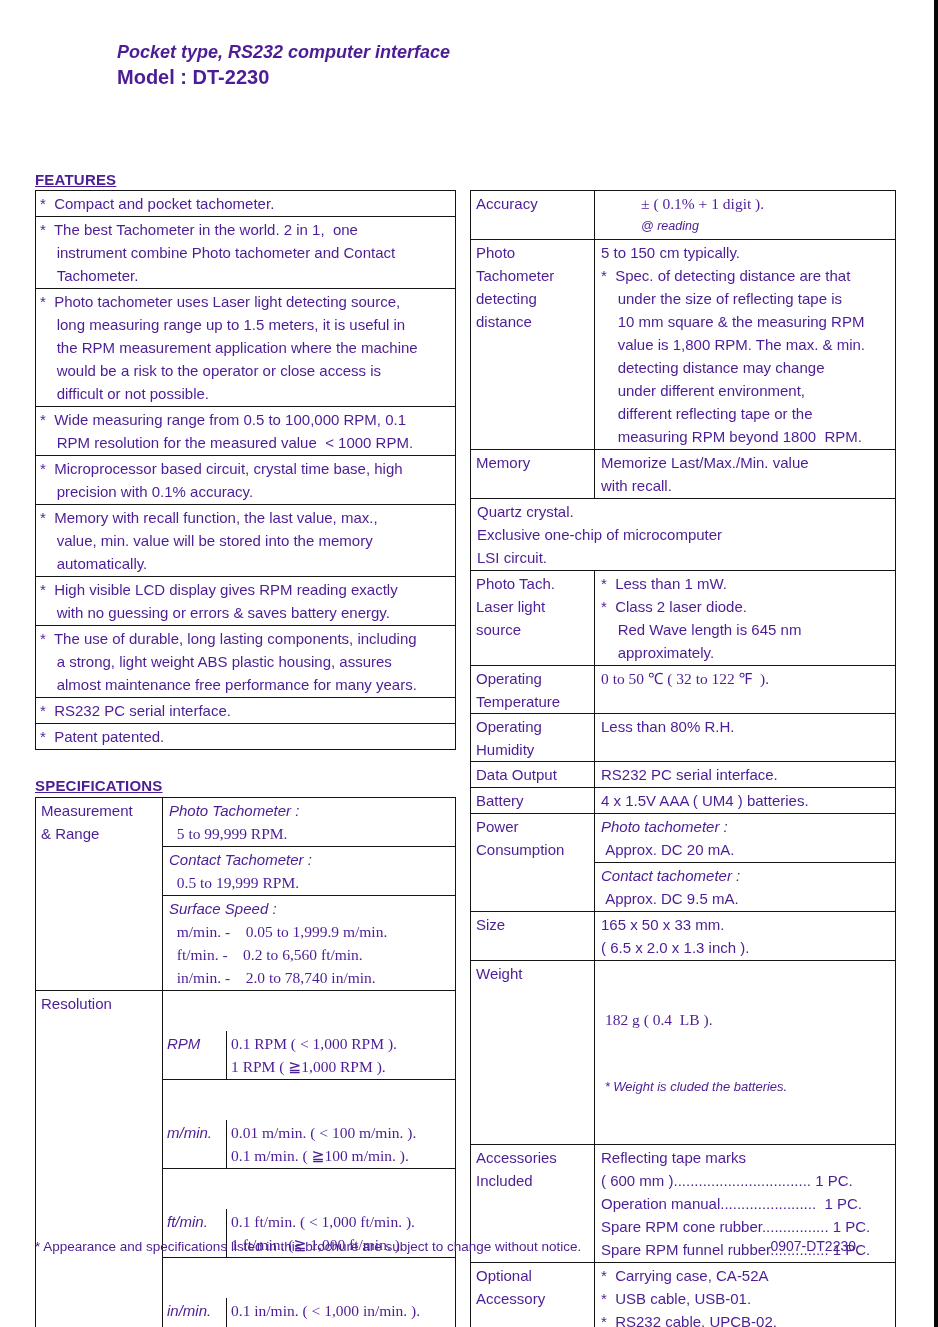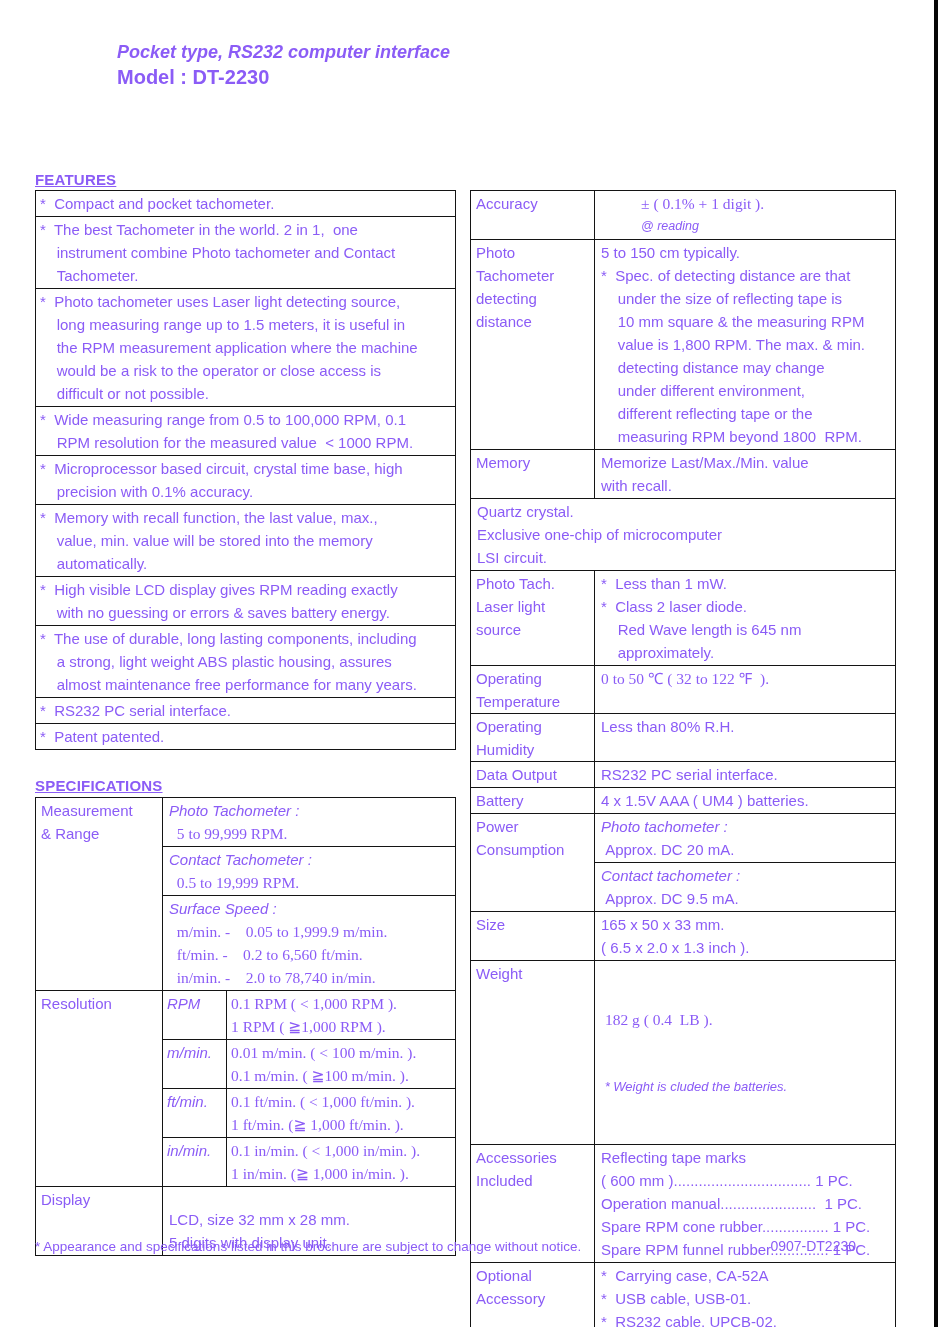--- a/index.html
+++ b/index.html
@@ -1,20 +1,20 @@
 <!DOCTYPE html>
 <html><head>
 <meta charset="utf-8">
 <style>
   * { margin:0; padding:0; box-sizing:border-box; }
   html,body { background:#ffffff; }
   .page {
     position:relative; width:938px; height:1327px; background:#ffffff;
     font-family:"Liberation Sans", sans-serif; font-size:15px; line-height:23px;
-    color:#8b5cf6; overflow:hidden;
+    color:#4c1d95; overflow:hidden;
   }
   .edge-strip { position:absolute; top:0; right:0; width:4px; height:1327px; background:#060606; }
 
   
   .hdr { position:absolute; left:117px; top:40px; }
   .hdr-sub { font-style:italic; font-weight:bold; font-size:18px; line-height:24px; }
   .hdr-title { font-weight:bold; font-size:39px; line-height:44px; letter-spacing:0.5px; }
   .hdr-model { font-weight:bold; font-size:20px; line-height:27px; }
 
   
@@ -30,21 +30,21 @@
   .frow:last-child { border-bottom:none; }
 
   
   #spec-tbl { left:35px; top:797px; width:421px; }
   .srow { display:flex; border-bottom:1px solid #141414; }
   .srow:last-child { border-bottom:none; }
   .slabel { flex:none; width:127px; border-right:1px solid #141414; padding:1px 5px 0 5px; white-space:pre-wrap; }
   .sval { flex:1; min-width:0; }
   .subrow { border-bottom:1px solid #141414; padding:1px 6px 1px 6px; }
   .subrow:last-child { border-bottom:none; }
-  .rrow { display:flex; border-bottom:1px solid #141414; }
+  .rrow { display:flex; border-bottom:1px solid #141414;margin-top:40px; }
   .rrow:last-child { border-bottom:none; }
   .runit { flex:none; width:64px; border-right:1px solid #141414; padding:1px 4px 0 4px; font-style:italic; }
   .rval { flex:1; min-width:0; padding:1px 4px 1px 4px; white-space:pre-wrap; }
   .dispval { padding:1px 6px 1px 6px; white-space:pre-wrap;margin-top:20px; }
 
   
   #dtl-tbl { left:470px; top:190px; width:426px; }
   .drow { display:flex; border-bottom:1px solid #141414; }
   .drow:last-child { border-bottom:none; }
   .dlabel { flex:none; width:124px; border-right:1px solid #141414; padding:1px 5px 0 5px; white-space:pre-wrap; }

